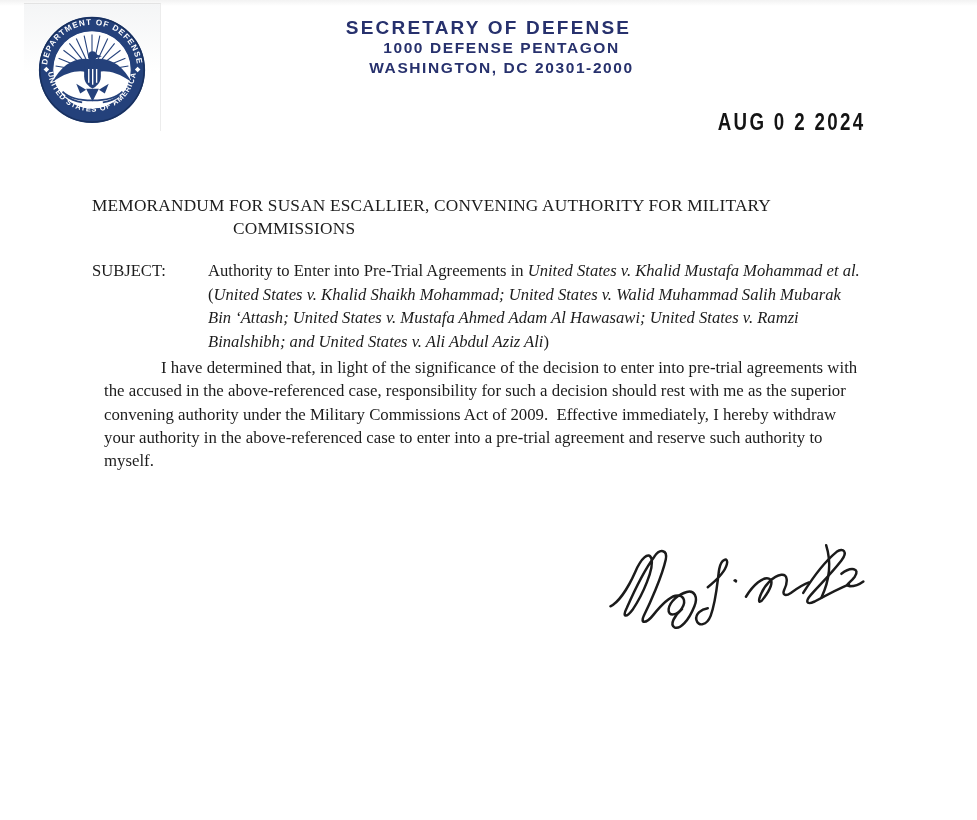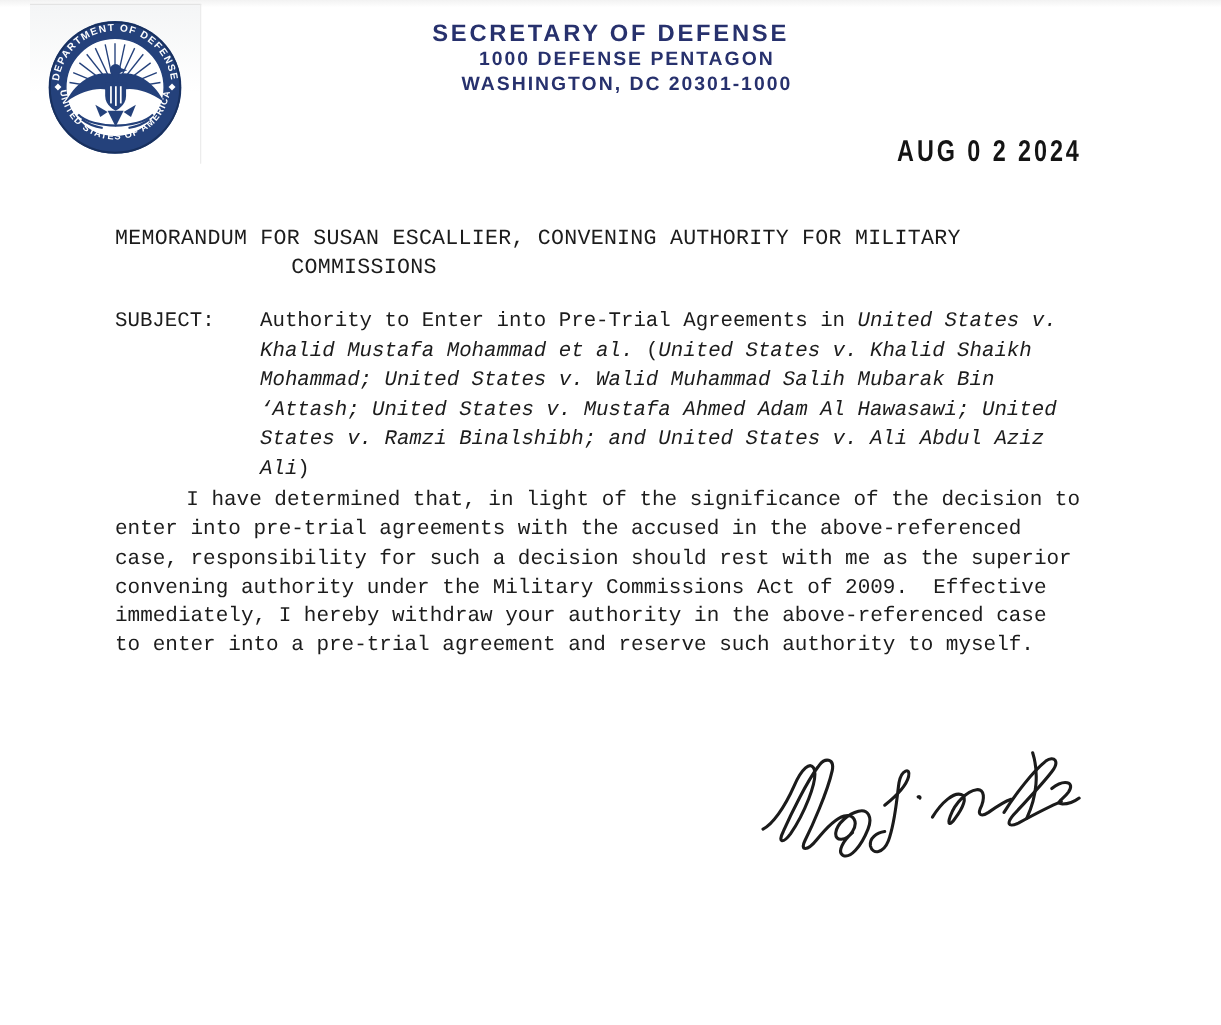--- a/index.html
+++ b/index.html
@@ -31,32 +31,32 @@
 
   .date-stamp{
     position:absolute;top:108px;right:112px;
     font-family:"Liberation Sans", sans-serif;font-weight:bold;
     font-size:24px;letter-spacing:3px;color:#141414;
     transform:scaleX(0.78);transform-origin:right center;
     white-space:pre;
   }
 
   
-  .memo-main{position:absolute;left:92px;top:180px;width:772px;font-family:Liberation Mono, monospace;}
+  .memo-main{position:absolute;left:92px;top:194px;width:772px;}
 
   .memo-heading{font-size:17.3px;line-height:23px;letter-spacing:0.2px;margin:0 0 19px 0;}
   .memo-line2{padding-left:141px;}
 
   .subject-row{display:flex;font-size:16.6px;line-height:23.5px;margin:0 0 3px 0;}
   .subject-label{width:116px;flex:0 0 116px;}
   .subject-text{flex:1;max-width:660px;}
   .subject-text em{font-style:italic;}
 
   .body-para{
-    font-size:16.8px;line-height:23.3px;margin:0 0 22px 0;
+    font-size:16.8px;line-height:23.3px;margin:0 0 22px 12px;
     text-indent:57px;white-space:pre-wrap;
   }
 
   .signature-block{margin:56px 0 0 505px;width:275px;height:105px;}
   .signature-block svg{width:100%;height:100%;}
 </style>
 </head>
 <body>
 
 <div class="page">
@@ -117,21 +117,21 @@
         <path d="M 30 84 C 42 96, 79 96, 91 84"></path>
         <path d="M 33 88 C 38 92, 44 94, 50 95"></path>
         <path d="M 88 88 C 83 92, 77 94, 71 95"></path>
       </g>
     </svg>
   </div>
 
   <div class="letterhead" style="color:#27316d;">
     <div class="lh1">SECRETARY OF DEFENSE</div>
     <div class="lh2">1000 DEFENSE PENTAGON</div>
-    <div class="lh3">WASHINGTON, DC 20301-1000</div>
+    <div class="lh3">WASHINGTON, DC 20301-2000</div>
   </div>
 
   <div class="date-stamp">AUG 0 2 2024</div>
 
   <div class="memo-main">
 
     <div class="memo-heading">
       <div>MEMORANDUM FOR SUSAN ESCALLIER, CONVENING AUTHORITY FOR MILITARY</div>
       <div class="memo-line2">COMMISSIONS</div>
     </div>

